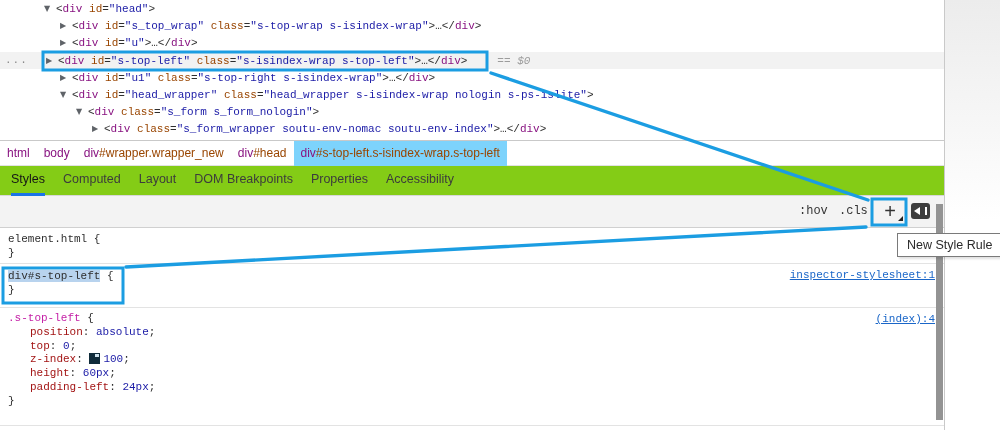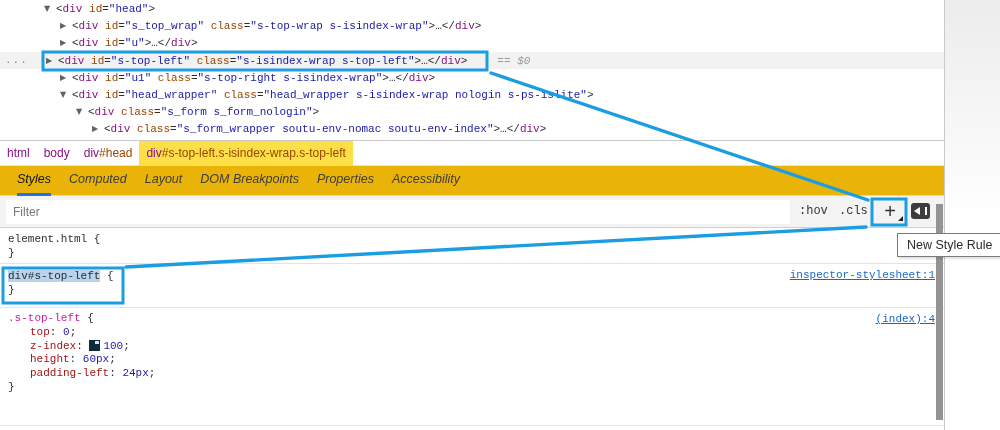--- a/index.html
+++ b/index.html
@@ -24,27 +24,27 @@
   .tk-a { color:#994500; }
   .tk-v { color:#1a1aa6; }
   .suffix { color:#9c9c9c; font-style:italic; margin-left:30px; }
   .dots { position:absolute; left:5px; top:52px; height:17px; line-height:17px; color:#8a8a8a;
           font-family:"Liberation Mono",monospace; font-size:11px; letter-spacing:1px; }
 
   
   .breadcrumb { position:absolute; left:0; top:141px; width:944px; height:25px; background:#fff;
                 border-bottom:1px solid #e2e2e2; display:flex; align-items:flex-start; }
   .crumb { padding:0 7px; line-height:25px; font-size:12px; white-space:pre; cursor:default; }
-  .crumb.sel { background:#fde047; }
+  .crumb.sel { background:#7dd3fc; }
   .bc-t { color:#881280; }
   .bc-m { color:#994500; }
 
   
-  .tabs { position:absolute; left:0; top:166px; width:944px; height:30px; background:#eab308;
-          border-bottom:1px solid #d7d7d7; display:flex; align-items:stretch; padding-left:8px;font-style:italic; }
+  .tabs { position:absolute; left:0; top:166px; width:944px; height:30px; background:#84cc16;
+          border-bottom:1px solid #d7d7d7; display:flex; align-items:stretch; padding-left:2px; }
   .tab { margin:0 9px; font-size:12.5px; color:#3c3c3c; line-height:27px; height:30px; }
   .tab.active { color:#161616; border-bottom:3px solid #1a73e8; }
 
   
   .filterbar { position:absolute; left:0; top:196px; width:944px; height:32px; background:#f3f3f3;
                border-bottom:1px solid #d0d0d0; }
   .filter-input { position:absolute; left:6px; top:4px; width:784px; height:24px; border:0;
                   border-radius:2px; background:#fff; font-family:"Liberation Sans",sans-serif;
                   font-size:12px; padding:0 7px; color:#333; outline:none; }
   .filter-input::placeholder { color:#767676; }
@@ -114,54 +114,55 @@
           <div class="dom-row" style="padding-left: 76px;"><span class="arrow">▼</span><span class="tk-p">&lt;</span><span class="tk-g">div</span><span class="tk-p"> </span><span class="tk-a">class</span><span class="tk-p">=</span><span class="tk-v">"s_form s_form_nologin"</span><span class="tk-p">&gt;</span></div>
           <div class="dom-row" style="padding-left: 92px;"><span class="arrow">▶</span><span class="tk-p">&lt;</span><span class="tk-g">div</span><span class="tk-p"> </span><span class="tk-a">class</span><span class="tk-p">=</span><span class="tk-v">"s_form_wrapper soutu-env-nomac soutu-env-index"</span><span class="tk-p">&gt;…&lt;/</span><span class="tk-g">div</span><span class="tk-p">&gt;</span></div>
           <div class="dom-row" style="padding-left: 84px;"><span class="tk-p">&lt;/</span><span class="tk-g">div</span><span class="tk-p">&gt;</span></div>
         </div>
       <span class="dots">...</span>
     </div>
 
     <div class="breadcrumb" id="breadcrumb">
         <div class="crumb"><span class="bc-t">html</span></div>
         <div class="crumb"><span class="bc-t">body</span></div>
+        <div class="crumb"><span class="bc-t">div</span><span class="bc-m">#wrapper.wrapper_new</span></div>
         <div class="crumb"><span class="bc-t">div</span><span class="bc-m">#head</span></div>
         <div class="crumb sel"><span class="bc-t">div</span><span class="bc-m">#s-top-left.s-isindex-wrap.s-top-left</span></div>
       </div>
 
     <div class="tabs" id="tabs">
         <div class="tab active">Styles</div>
         <div class="tab">Computed</div>
         <div class="tab">Layout</div>
         <div class="tab">DOM Breakpoints</div>
         <div class="tab">Properties</div>
         <div class="tab">Accessibility</div>
       </div>
 
     <div class="filterbar">
-      <input class="filter-input" readonly="" placeholder="Filter" style="">
       <span class="tog-txt hov">:hov</span>
       <span class="tog-txt cls">.cls</span>
       <span class="plusbtn">+</span>
       <span class="plus-caret" style="position:absolute;left:898px;top:20px;"></span>
       <span class="toggle"></span>
     </div>
 
     <div id="styles-sections">
         <div class="rule rule-0">
           <div class="code-line"><span class="sel-plain">element.html</span><span class="tk-p"> {</span></div>
           <div class="code-line"><span class="tk-p">}</span></div>
         </div>
         <div class="rule rule-1">
           <div class="code-line"><span class="sel-plain sel-bg">div#s-top-left</span><span class="tk-p"> {</span></div>
           <div class="code-line"><span class="tk-p">}</span></div>
           <span class="rule-link">inspector-stylesheet:1</span>
         </div>
         <div class="rule rule-2">
           <div class="code-line"><span class="sel-class">.s-top-left</span><span class="tk-p"> {</span></div>
+          <div class="code-line prop"><span class="p-name">position</span><span class="tk-p">: </span><span class="p-val">absolute</span><span class="tk-p">;</span></div>
           <div class="code-line prop"><span class="p-name">top</span><span class="tk-p">: </span><span class="p-val">0</span><span class="tk-p">;</span></div>
           <div class="code-line prop"><span class="p-name">z-index</span><span class="tk-p">: </span><span class="swatch"></span><span class="p-val">100</span><span class="tk-p">;</span></div>
           <div class="code-line prop"><span class="p-name">height</span><span class="tk-p">: </span><span class="p-val">60px</span><span class="tk-p">;</span></div>
           <div class="code-line prop"><span class="p-name">padding-left</span><span class="tk-p">: </span><span class="p-val">24px</span><span class="tk-p">;</span></div>
           <div class="code-line"><span class="tk-p">}</span></div>
           <span class="rule-link">(index):4</span>
         </div>
       </div>
 
     <div class="sb-thumb"></div>

